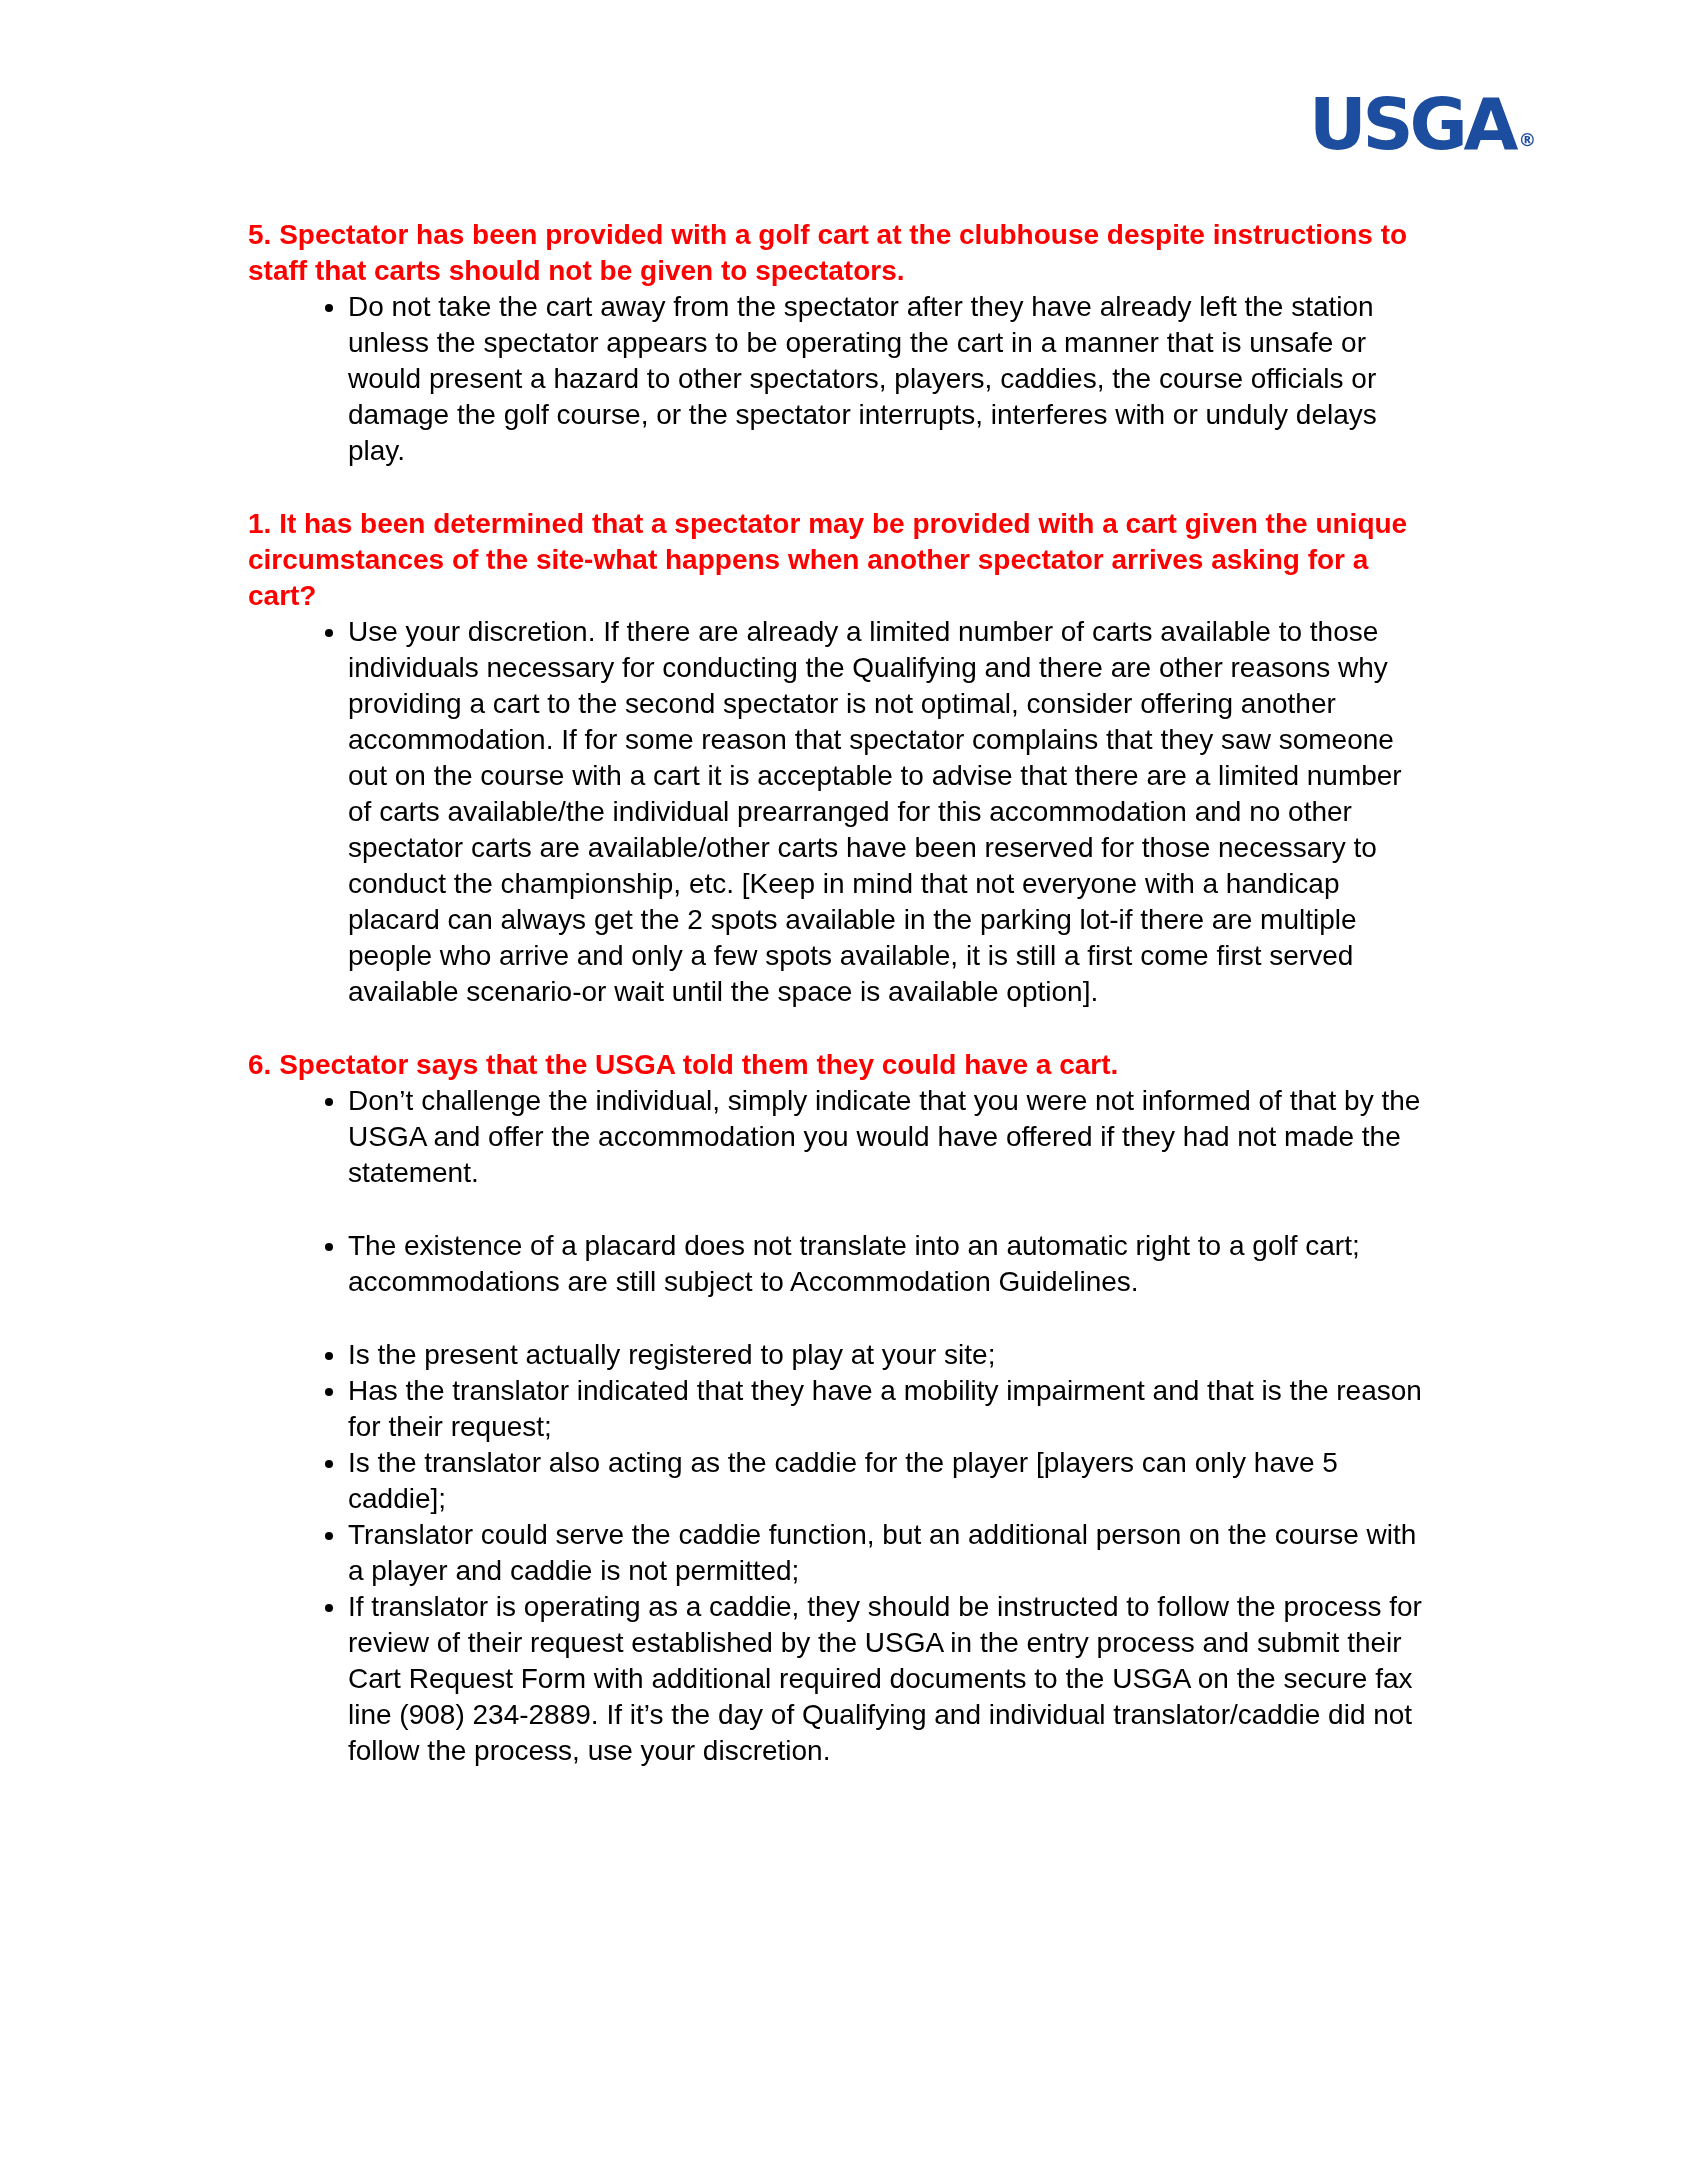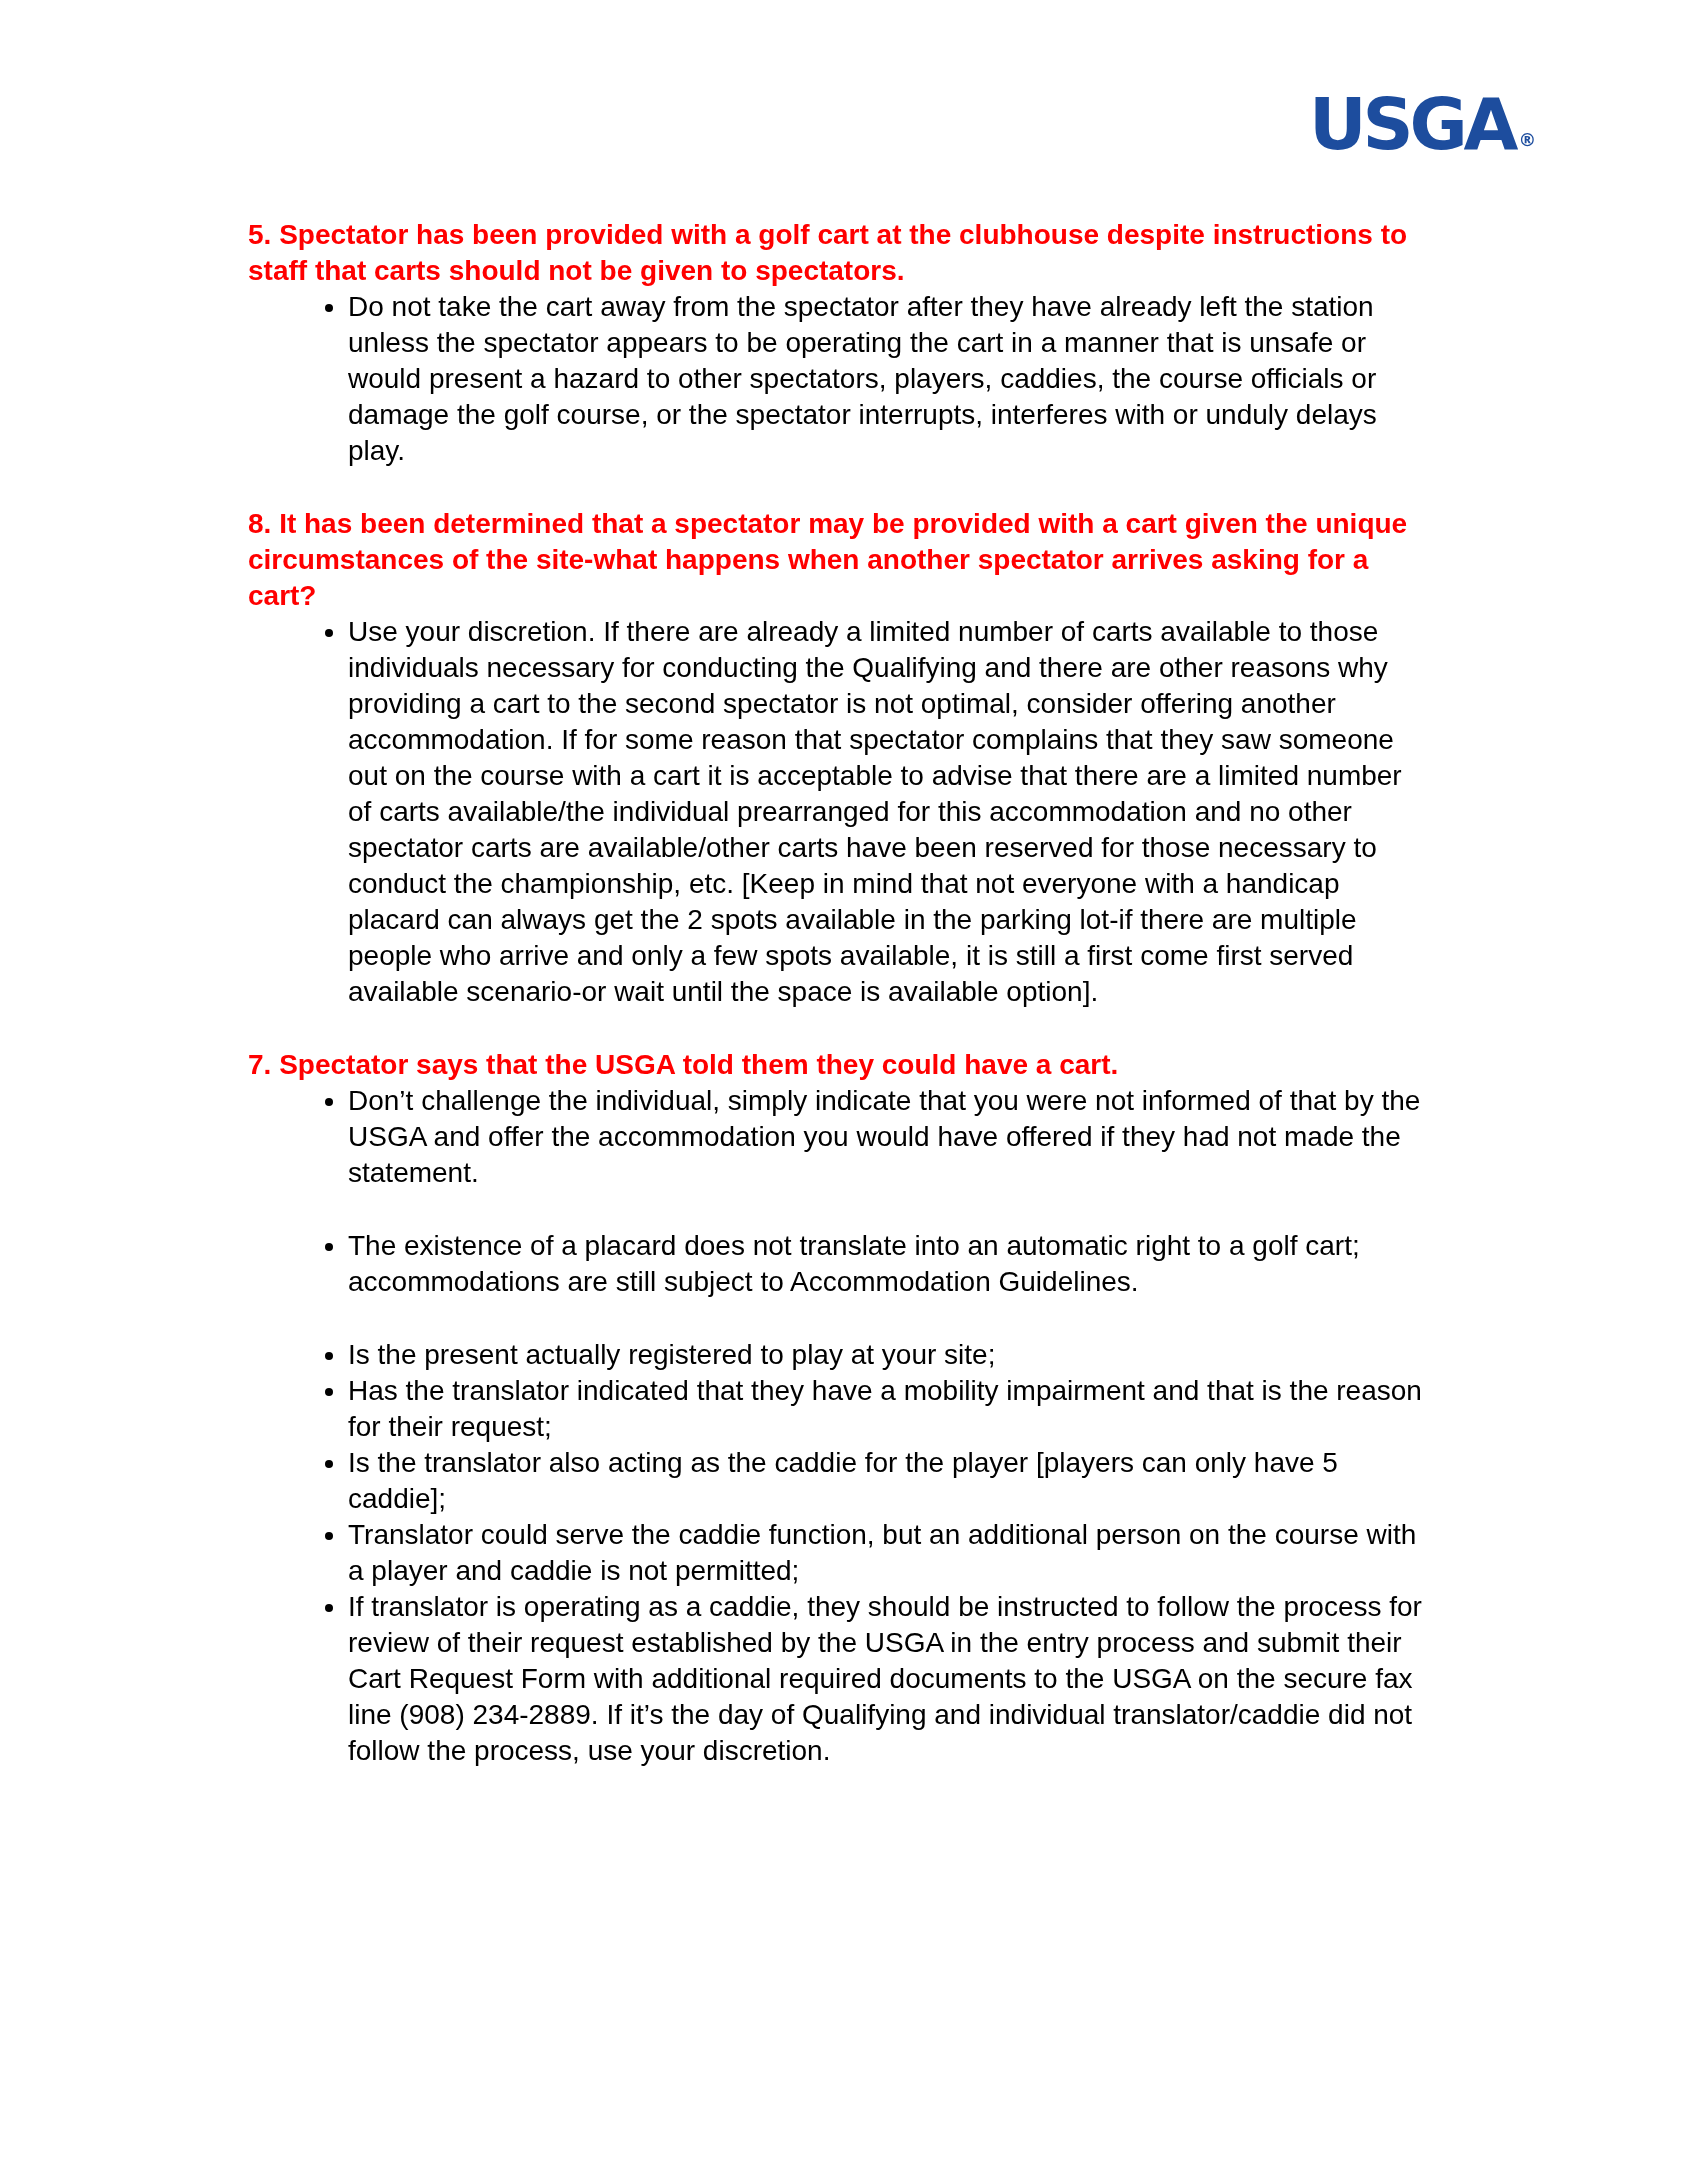--- a/index.html
+++ b/index.html
@@ -95,28 +95,28 @@
   <main class="content">
 
     <section class="faq-section">
       <h2 class="heading">5. Spectator has been provided with a golf cart at the clubhouse despite instructions to staff that carts should not be given to spectators.</h2>
       <ul class="bullets">
         <li class="bullet">Do not take the cart away from the spectator after they have already left the station unless the spectator appears to be operating the cart in a manner that is unsafe or would present a hazard to other spectators, players, caddies, the course officials or damage the golf course, or the spectator interrupts, interferes with or unduly delays play.</li>
       </ul>
     </section>
 
     <section class="faq-section">
-      <h2 class="heading">8. It has been determined that a spectator may be provided with a cart given the unique circumstances of the site-what happens when another spectator arrives asking for a cart?</h2>
+      <h2 class="heading">1. It has been determined that a spectator may be provided with a cart given the unique circumstances of the site-what happens when another spectator arrives asking for a cart?</h2>
       <ul class="bullets">
         <li class="bullet">Use your discretion. If there are already a limited number of carts available to those individuals necessary for conducting the Qualifying and there are other reasons why providing a cart to the second spectator is not optimal, consider offering another accommodation. If for some reason that spectator complains that they saw someone out on the course with a cart it is acceptable to advise that there are a limited number of carts available/the individual prearranged for this accommodation and no other spectator carts are available/other carts have been reserved for those necessary to conduct the championship, etc. [Keep in mind that not everyone with a handicap placard can always get the 2 spots available in the parking lot-if there are multiple people who arrive and only a few spots available, it is still a first come first served available scenario-or wait until the space is available option].</li>
       </ul>
     </section>
 
     <section class="faq-section">
-      <h2 class="heading">7. Spectator says that the USGA told them they could have a cart.</h2>
+      <h2 class="heading">6. Spectator says that the USGA told them they could have a cart.</h2>
       <ul class="bullets">
         <li class="bullet">Don’t challenge the individual, simply indicate that you were not informed of that by the USGA and offer the accommodation you would have offered if they had not made the statement.</li>
       </ul>
     </section>
 
     <section class="faq-section">
       <ul class="bullets">
         <li class="bullet">The existence of a placard does not translate into an automatic right to a golf cart; accommodations are still subject to Accommodation Guidelines.</li>
       </ul>
     </section>

